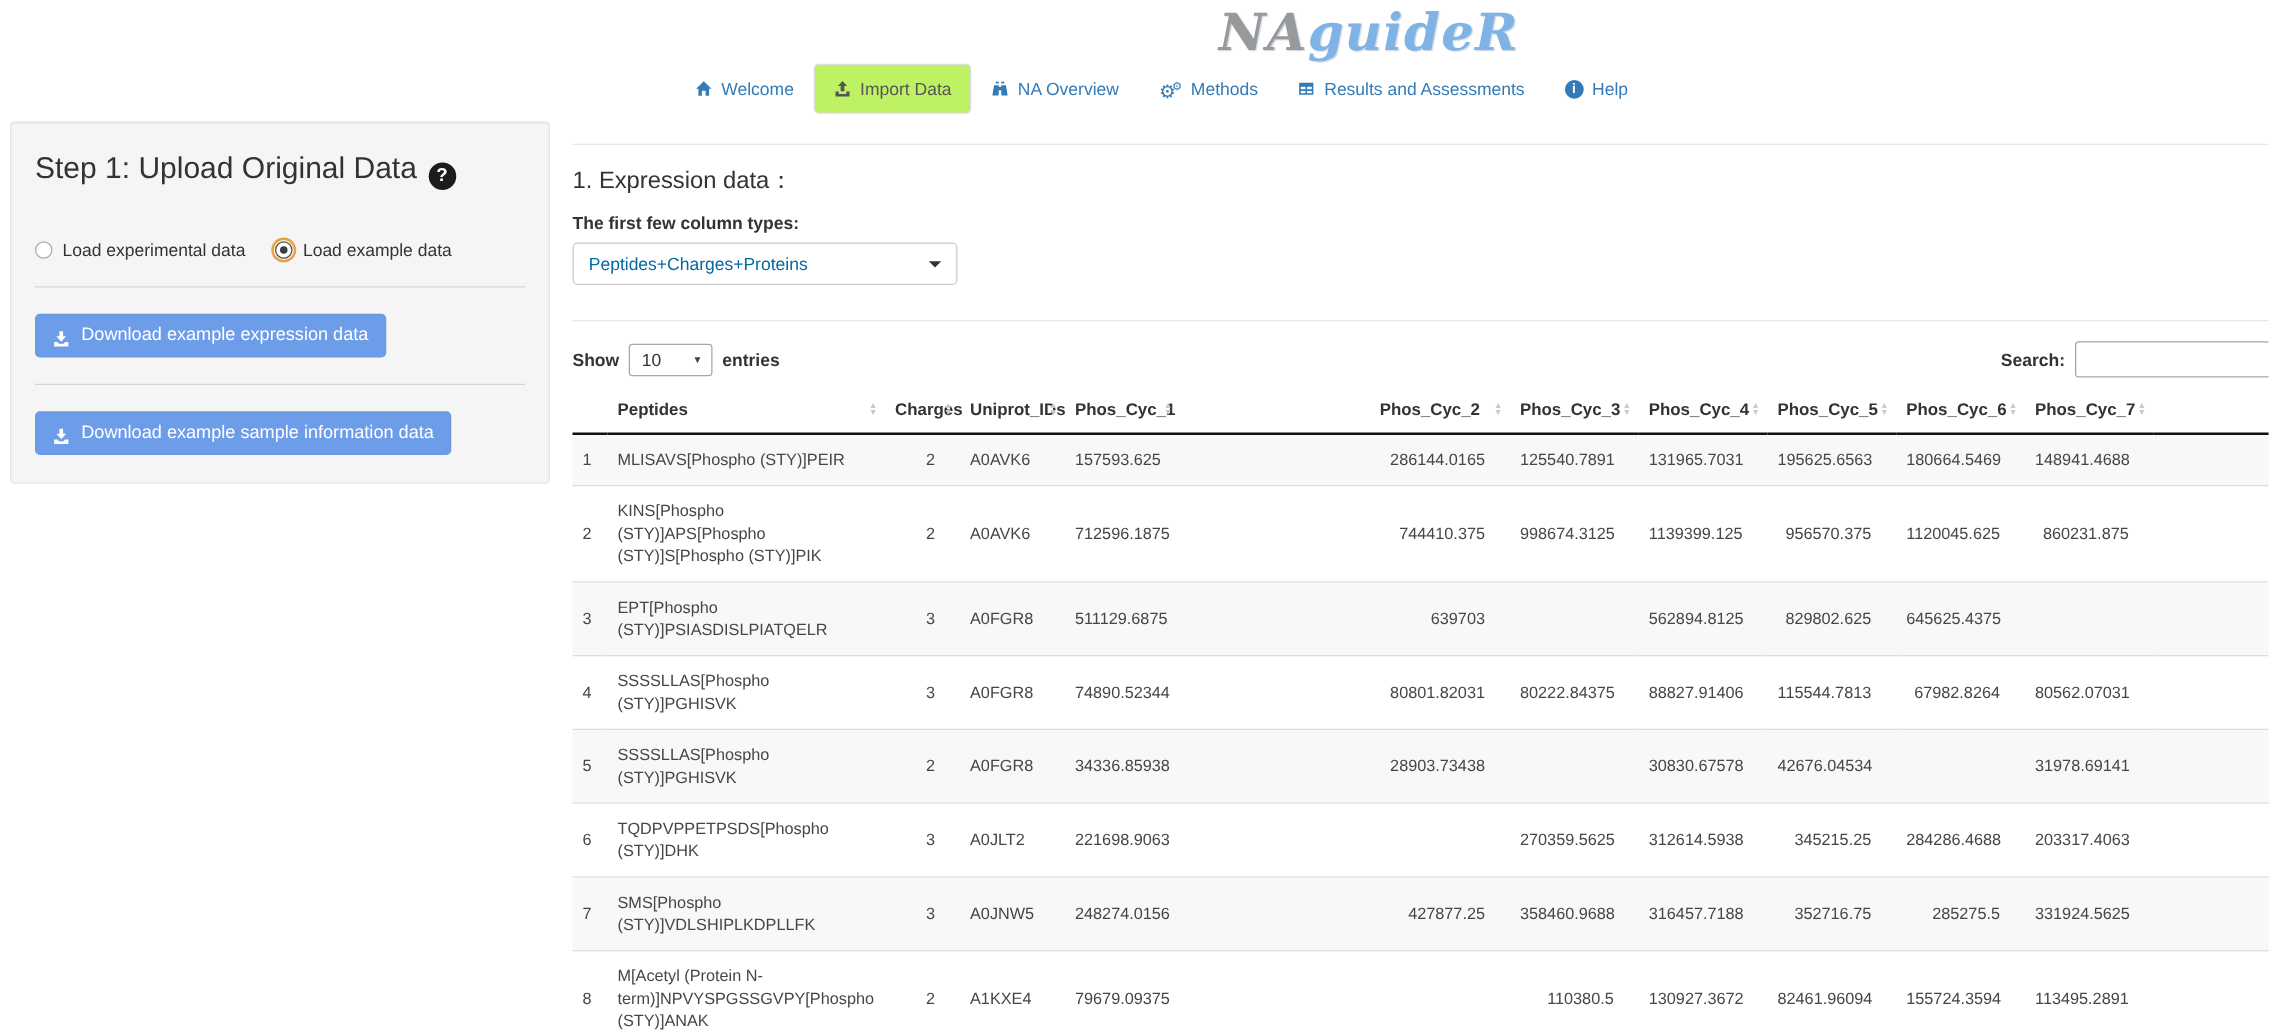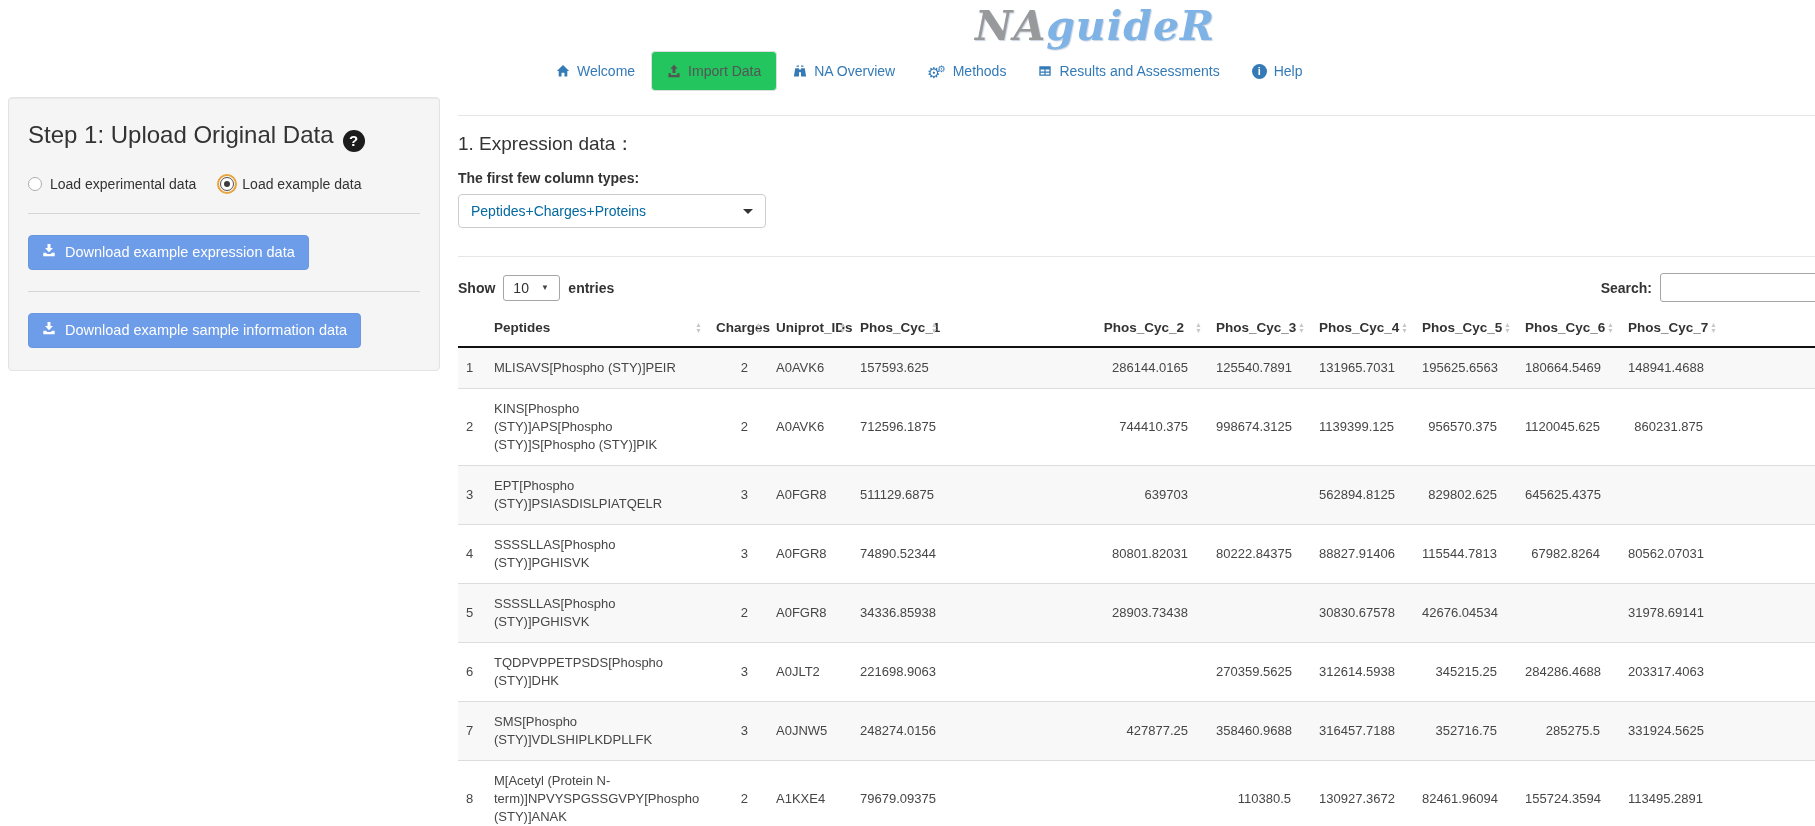--- a/index.html
+++ b/index.html
@@ -13,64 +13,64 @@
           font-size:41px; letter-spacing:1px; white-space:nowrap;
           text-shadow:1px 1px 1px rgba(140,160,190,.45); }
   .logo-na { color:#97999b; }
   .logo-guider { color:#7fb2e5; }
 
   
   .tabs { position:absolute; top:51px; left:540px; display:flex; align-items:flex-end; }
   .tab { display:flex; align-items:center; gap:7px; padding:9px 15px; color:#337ab7;
          font-size:14px; cursor:pointer; text-decoration:none; border:1px solid transparent;
          border-radius:4px; line-height:20px; }
-  .tab.active { color:#555; background:#22c55e; border-color:#ddd; }
+  .tab.active { color:#555; background:#bef264; border-color:#ddd; }
   .icon { display:inline-flex; align-items:center; justify-content:center; }
   .icon svg { width:14px; height:14px; display:block; }
   .cogs { font-family:"DejaVu Sans", sans-serif; font-size:15px; line-height:14px; }
   .cog2 { font-size:9px; vertical-align:super; margin-left:-3px; }
   .circle-icon { display:inline-block; width:15px; height:15px; border-radius:50%;
                  background:#337ab7; color:#fff; font-size:11px; font-weight:bold;
                  text-align:center; line-height:15px; font-style:normal; }
 
   
   .well { position:absolute; left:8px; top:97px; width:432px; background:#f5f5f5;
           border:1px solid #e3e3e3; border-radius:4px; padding:22px 19px 22px 19px;
           box-shadow:inset 0 1px 1px rgba(0,0,0,.05); }
   .well h3 { font-size:24px; font-weight:500; color:#333; display:inline; line-height:30px; }
   .qmark { display:inline-block; width:22px; height:22px; border-radius:50%; background:#1c1c1c;
            color:#fff; font-weight:bold; font-size:15px; text-align:center; line-height:22px;
            margin-left:9px; vertical-align:-3px; cursor:pointer; }
-  .radios { margin-top:24px; display:flex; gap:24px; align-items:center; font-size:14px; color:#333; }
+  .radios { margin-top:40px; display:flex; gap:24px; align-items:center; font-size:14px; color:#333; }
   .radio-opt { display:flex; align-items:center; gap:8px; cursor:pointer; }
   .rdot { width:14px; height:14px; border-radius:50%; border:1px solid #adadad; background:#fff;
           position:relative; flex:none; }
   .rdot.sel { border-color:#505050; outline:2px solid #e9a33c; outline-offset:1px; }
   .rdot.sel::after { content:''; position:absolute; inset:3px; border-radius:50%; background:#3c3c3c; }
   .well hr { border:0; border-top:1px solid #d6d6d6; margin:21px 0; }
-  .btn-dl { display:inline-flex; align-items:flex-start; gap:9px; background:#6d9ce9; color:#fff;
+  .btn-dl { display:inline-flex; align-items:flex-end; gap:9px; background:#6d9ce9; color:#fff;
             border:1px solid #6b97e0; border-radius:4px; padding:7px 13px; font-size:14.5px;
             font-family:inherit; cursor:pointer; line-height:19px; }
   .btn-dl .icon svg { width:14px; height:14px; }
 
   
   .main { position:absolute; left:458px; top:97px; width:1360px; }
   .main-hr { border:0; border-top:1px solid #e6e6e6; margin:18px 0 0 0; }
   .sec-title { font-size:19px; font-weight:400; color:#333; margin:15px 0 0 0; }
   .ctl-label { font-weight:bold; font-size:14px; margin:13px 0 8px 0; }
   .select-box { width:308px; height:34px; border:1px solid #ccc; border-radius:4px; background:#fff;
                 display:flex; align-items:center; justify-content:space-between; padding:0 12px;
                 color:#0369a1; cursor:pointer; }
   .caret-dn { width:0; height:0; border-left:5px solid transparent; border-right:5px solid transparent;
               border-top:5px solid #333; }
   .hr2 { margin-top:28px; }
   .dt-controls { display:flex; justify-content:space-between; align-items:center;
                  margin:16px 0 0 0; width:1374px; }
   .dt-length { display:flex; align-items:center; gap:8px; font-weight:bold; color:#333; }
-  .len-select { display:inline-flex; align-items:center; gap:12px; border:1px solid #a6a6a6;
+  .len-select { display:inline-flex; align-items:center; gap:25px; border:1px solid #a6a6a6;
                 border-radius:3px; background:#fff; padding:4px 7px 4px 9px; font-weight:normal;
                 cursor:pointer; min-width:57px; }
   .len-caret { font-size:8px; color:#444; }
   .dt-search { display:flex; align-items:center; gap:8px; font-weight:bold; }
   .dt-search input { width:172px; height:29px; border:1px solid #a6a6a6; border-radius:3px;
                      padding:3px 6px; font-family:inherit; font-size:13px; }
 
   
   table.dt { border-collapse:collapse; table-layout:fixed; width:1422px; margin-top:8px;
              font-size:13px; color:#464646; }

